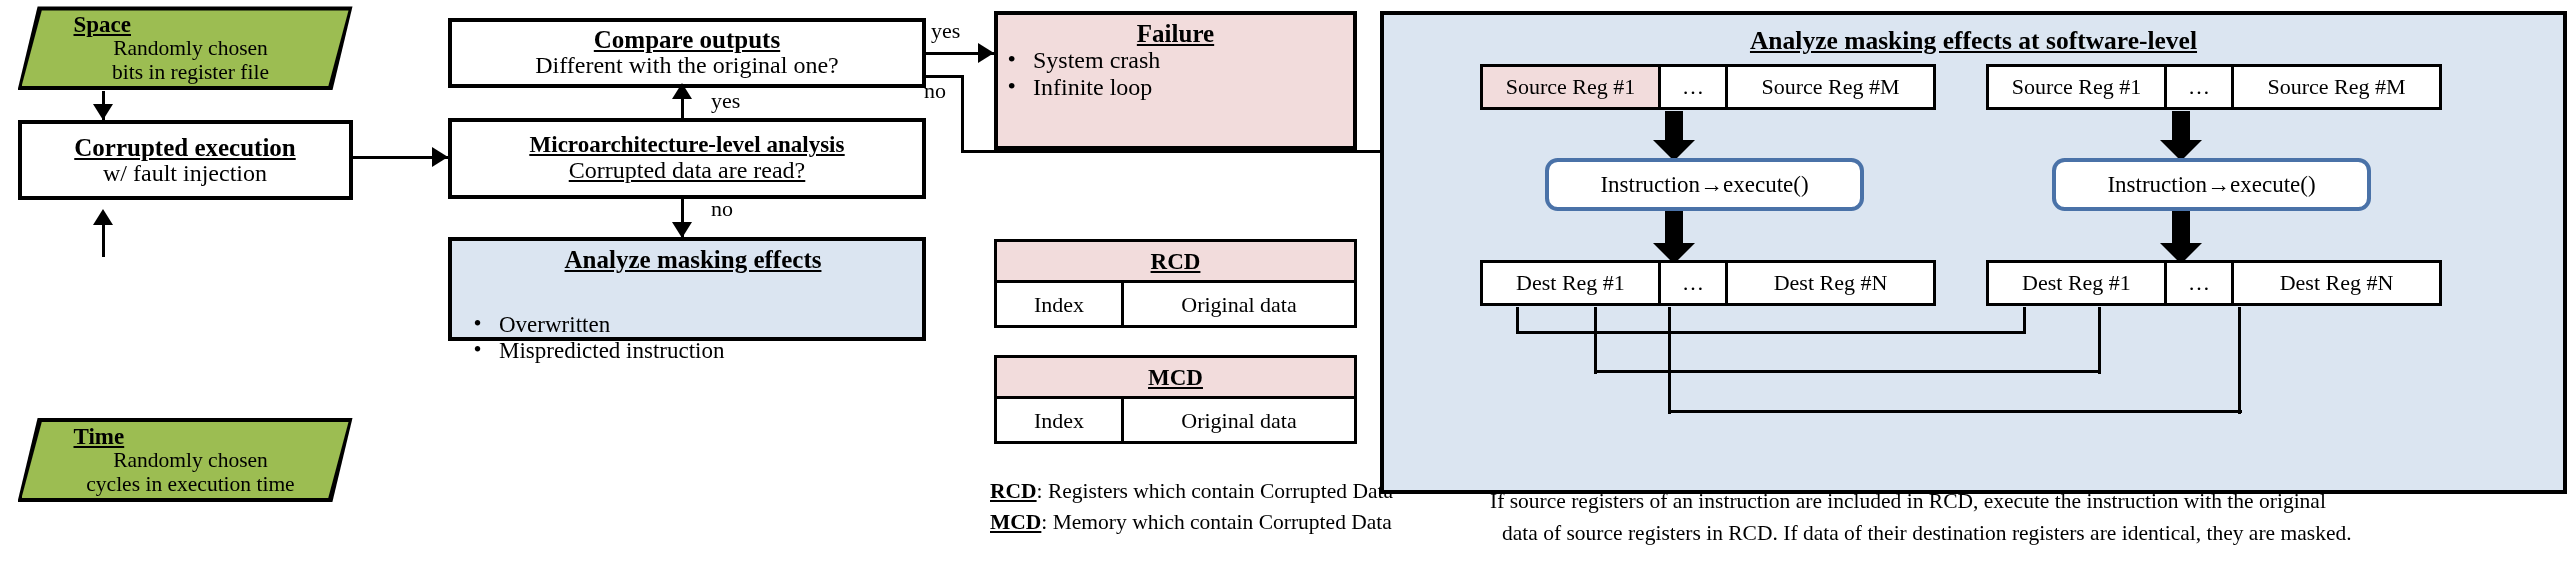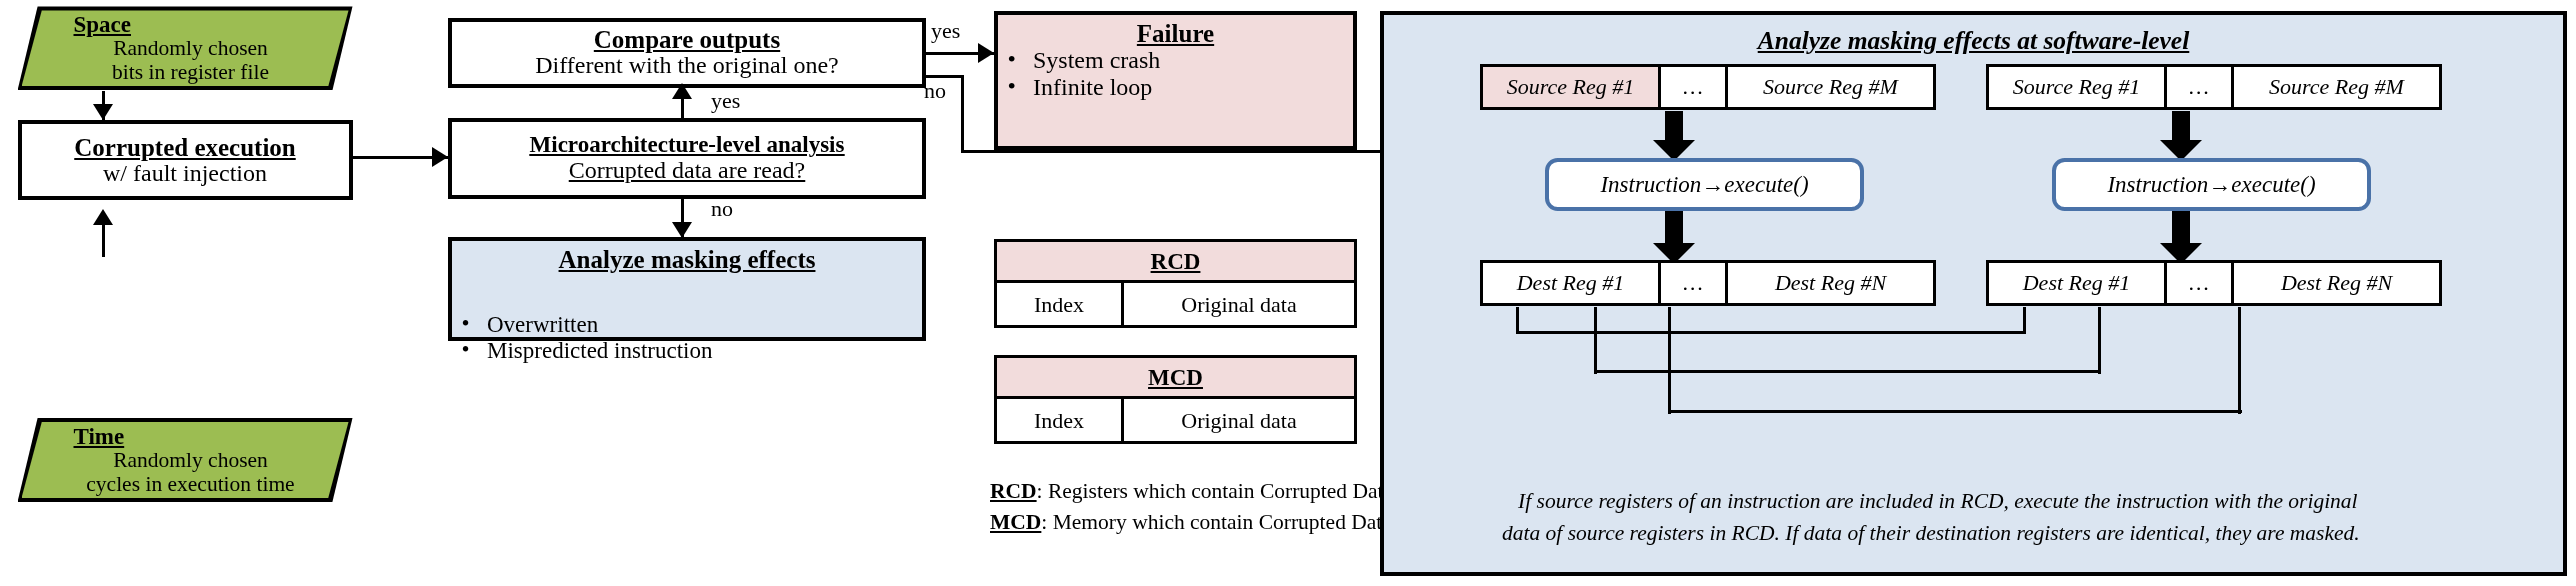--- a/index.html
+++ b/index.html
@@ -17,21 +17,21 @@
     text-align:center;
     line-height:1.08;
   }
   .node .ttl {
     font-weight:bold;
     text-decoration:underline;
     white-space:nowrap;
   }
   .node .sub { white-space:nowrap; }
   .pink  { background:#f2dcdc; }
-  .blue  { background:#dbe5f1; }
+  .blue  { background:#dbe5f1;padding-left:12px; }
 
   
   .pgram-wrap { position:absolute; }
   .pgram-outer {
     position:absolute; inset:0;
     background:#000;
     clip-path: polygon(6.0% 0%, 100% 0%, 94.0% 100%, 0% 100%);
   }
   .pgram-inner {
     position:absolute; left:4px; top:4px; right:4px; bottom:4px;
@@ -219,21 +219,21 @@
     </div>
   </div>
 
   <div class="caption" style="left:990px; top:478px; font-size:21.5px;">
     <b>RCD</b><span>: Registers which contain Corrupted Data</span>
   </div>
   <div class="caption" style="left:990px; top:509px; font-size:21.5px;">
     <b>MCD</b><span>: Memory which contain Corrupted Data</span>
   </div>
 
-  <div class="panel" style="left:1380px; top:11px; width:1187px; height:565px;font-style:italic;">
+  <div class="panel" style="left:1380px; top:11px; width:1187px; height:483px;">
     <div class="panel-title" style="top:11px; font-size:25.5px;">Analyze masking effects at software-level</div>
 
     <div class="regrow" style="left:96px; top:49px; width:456px; height:46px;">
       <div class="regcell hl" style="width:178px; font-size:22px;">Source Reg #1</div>
       <div class="regcell" style="width:67px; font-size:22px;">…</div>
       <div class="regcell" style="flex:1; font-size:22px;">Source Reg #M</div>
     </div>
 
     <div class="blk" style="left:269px; top:96px; width:41px; height:48px;">
       <div class="shaft" style="height:32px;"></div>
@@ -282,18 +282,18 @@
     <div class="ln vln" style="left:639px; top:292px; height:27px;"></div>
 
     <div class="ln vln" style="left:210px; top:292px; height:67px;"></div>
     <div class="ln hln" style="left:210px; top:355px; width:507px;"></div>
     <div class="ln vln" style="left:714px; top:292px; height:67px;"></div>
 
     <div class="ln vln" style="left:284px; top:292px; height:107px;"></div>
     <div class="ln hln" style="left:284px; top:395px; width:574px;"></div>
     <div class="ln vln" style="left:854px; top:292px; height:107px;"></div>
 
-    <div class="caption" style="left:134px; top:473px; font-size:21.5px;">If source registers of an instruction are included in RCD, execute the instruction with the original</div>
+    <div class="caption" style="left:106px; top:473px; font-size:21.5px;">If source registers of an instruction are included in RCD, execute the instruction with the original</div>
     <div class="caption" style="left:118px; top:505px; font-size:21.5px;">data of source registers in RCD. If data of their destination registers are identical, they are masked.</div>
   </div>
 
 </div>
 
 
 </body></html>

